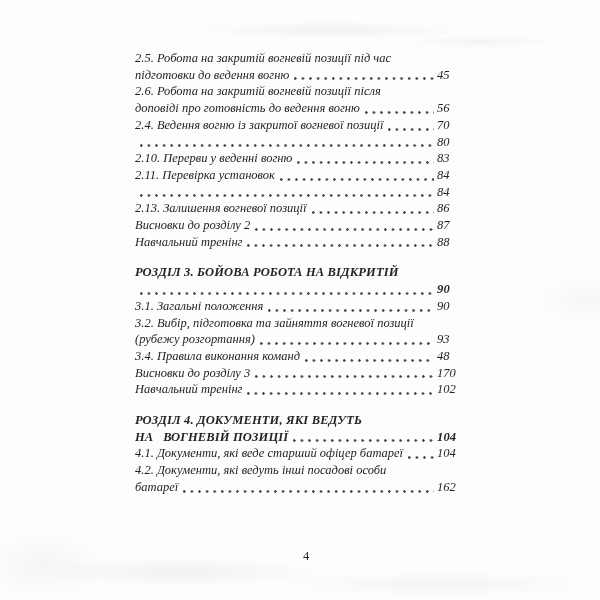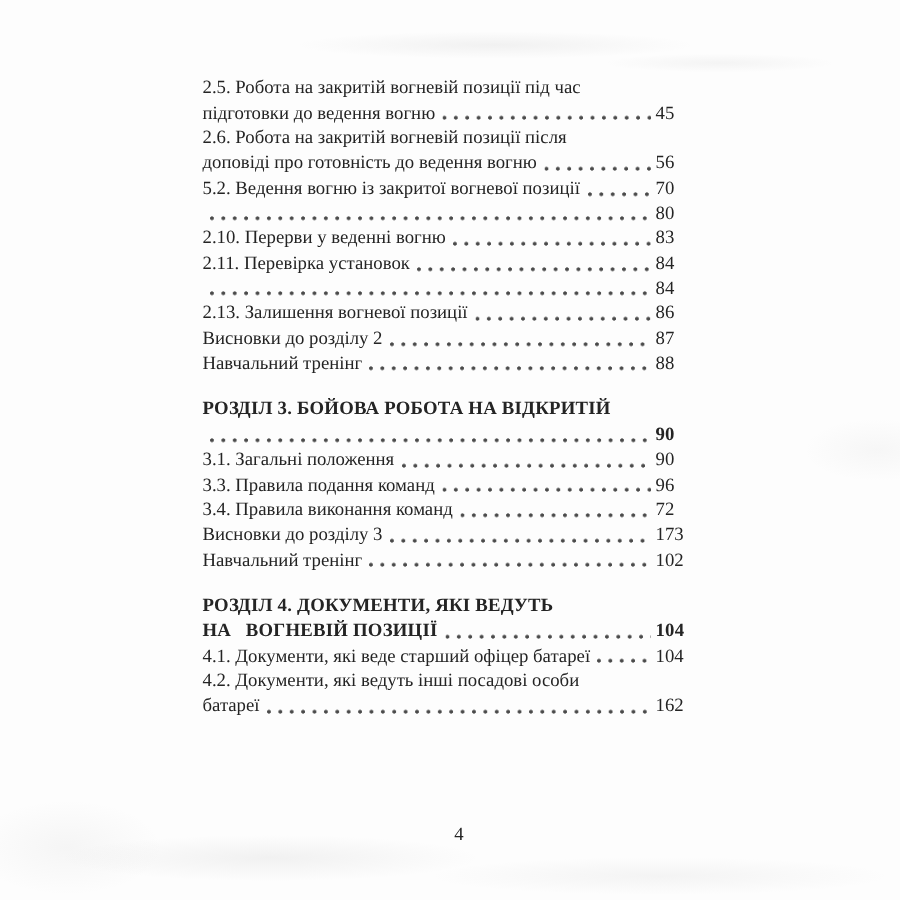--- a/index.html
+++ b/index.html
@@ -39,20 +39,21 @@
     top: 50px;
     width: 326px;
     font-size: 12.5px;
     line-height: 16.7px;
   }
   .entry.gap { margin-top: 14px; }
   .entry.heading { font-weight: bold; letter-spacing: .15px; }
   .line {
     display: flex;
     align-items: baseline;
+    font-style: italic;
   }
   .txt { white-space: pre; }
   .leader {
     flex: 1 1 auto;
     align-self: flex-end;
     height: 3px;
     margin: 0 3px 3px 5px;
     background-image: radial-gradient(circle at 1.3px 1.5px, #4a4a4a 1.05px, transparent 1.5px);
     background-size: 7.6px 3px;
     background-repeat: repeat-x;
@@ -95,21 +96,21 @@
         <div class="line">
           <span class="txt">доповіді про готовність до ведення вогню</span>
           <span class="leader"></span>
           <span class="page-num">56</span>
         </div>
       </div>
       <div class="entry">
       </div>
       <div class="entry">
         <div class="line">
-          <span class="txt">5.2. Ведення вогню із закритої вогневої позиції</span>
+          <span class="txt">2.4. Ведення вогню із закритої вогневої позиції</span>
           <span class="leader"></span>
           <span class="page-num">70</span>
         </div>
       </div>
       <div class="entry">
         <div class="line">
           <span class="leader"></span>
           <span class="page-num">80</span>
         </div>
       </div>
@@ -165,37 +166,40 @@
       </div>
       <div class="entry">
         <div class="line">
           <span class="txt">3.1. Загальні положення</span>
           <span class="leader"></span>
           <span class="page-num">90</span>
         </div>
       </div>
       <div class="entry">
         <div class="line">
-          <span class="txt">3.3. Правила подання команд</span>
-          <span class="leader"></span>
-          <span class="page-num">96</span>
+          <span class="txt">3.2. Вибір, підготовка та зайняття вогневої позиції</span>
+        </div>
+        <div class="line">
+          <span class="txt">(рубежу розгортання)</span>
+          <span class="leader"></span>
+          <span class="page-num">93</span>
         </div>
       </div>
       <div class="entry">
         <div class="line">
           <span class="txt">3.4. Правила виконання команд</span>
           <span class="leader"></span>
-          <span class="page-num">72</span>
+          <span class="page-num">48</span>
         </div>
       </div>
       <div class="entry">
         <div class="line">
           <span class="txt">Висновки до розділу 3</span>
           <span class="leader"></span>
-          <span class="page-num">173</span>
+          <span class="page-num">170</span>
         </div>
       </div>
       <div class="entry">
         <div class="line">
           <span class="txt">Навчальний тренінг</span>
           <span class="leader"></span>
           <span class="page-num">102</span>
         </div>
       </div>
       <div class="entry heading gap">

